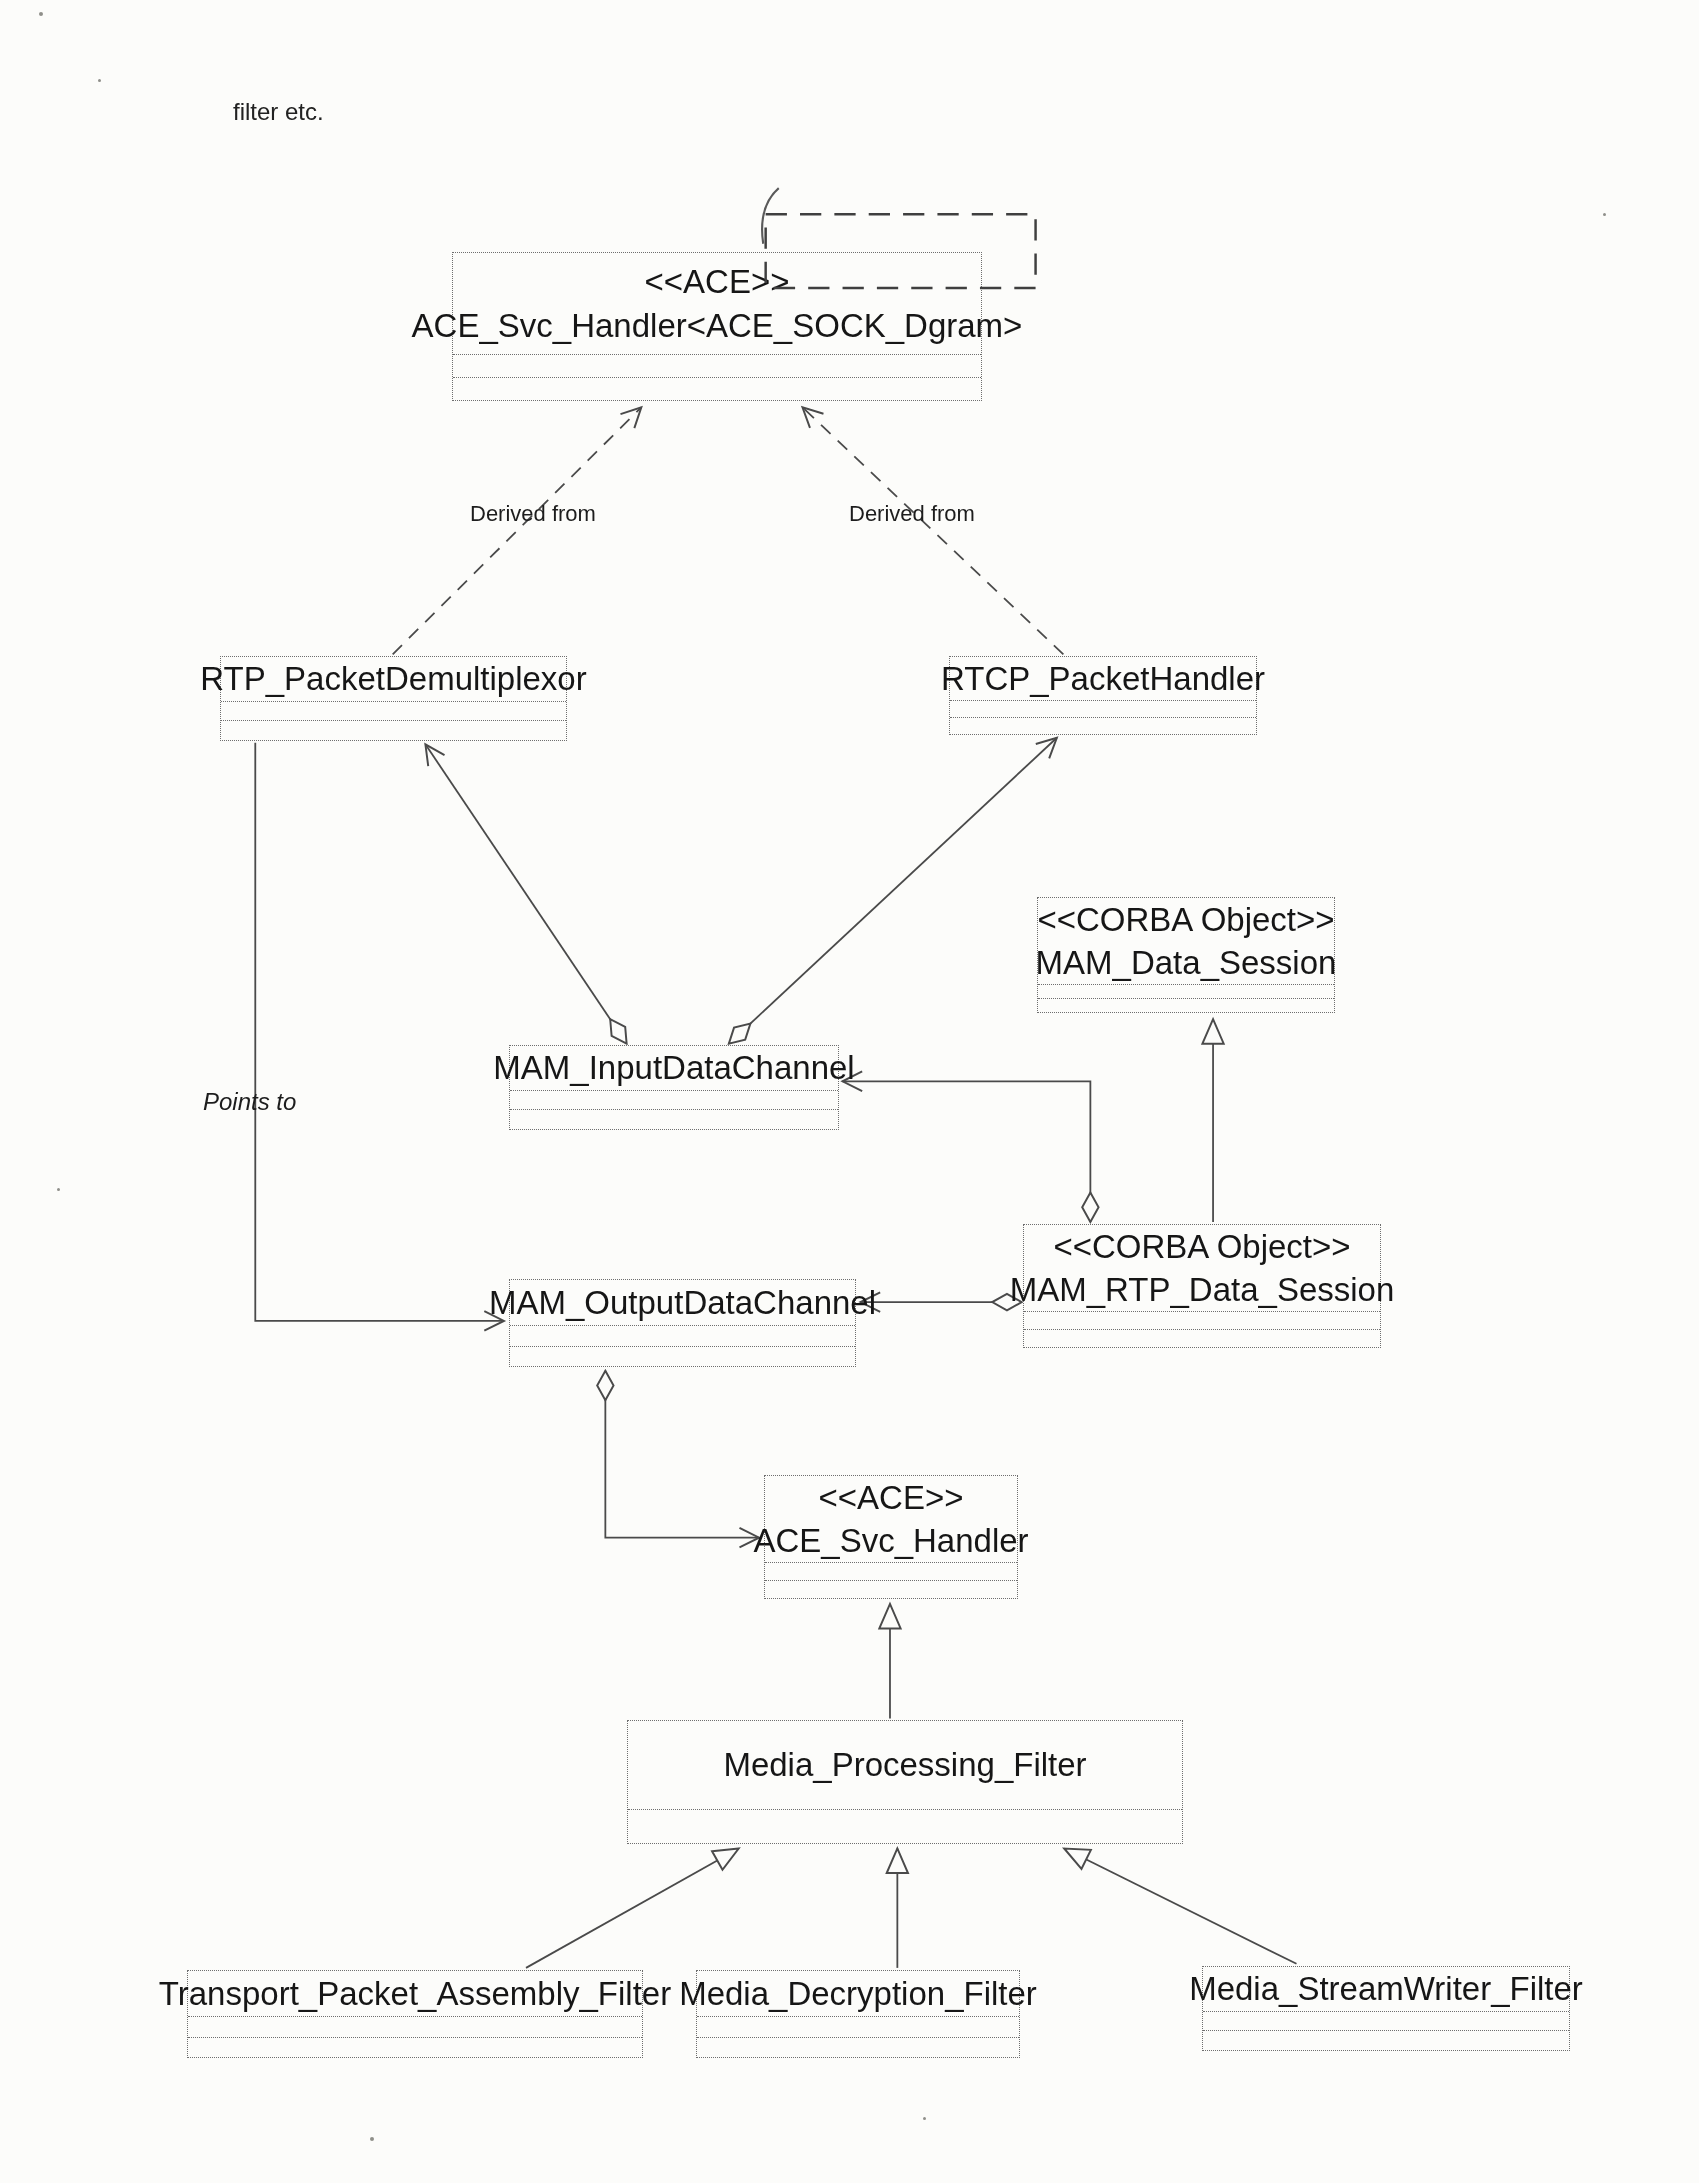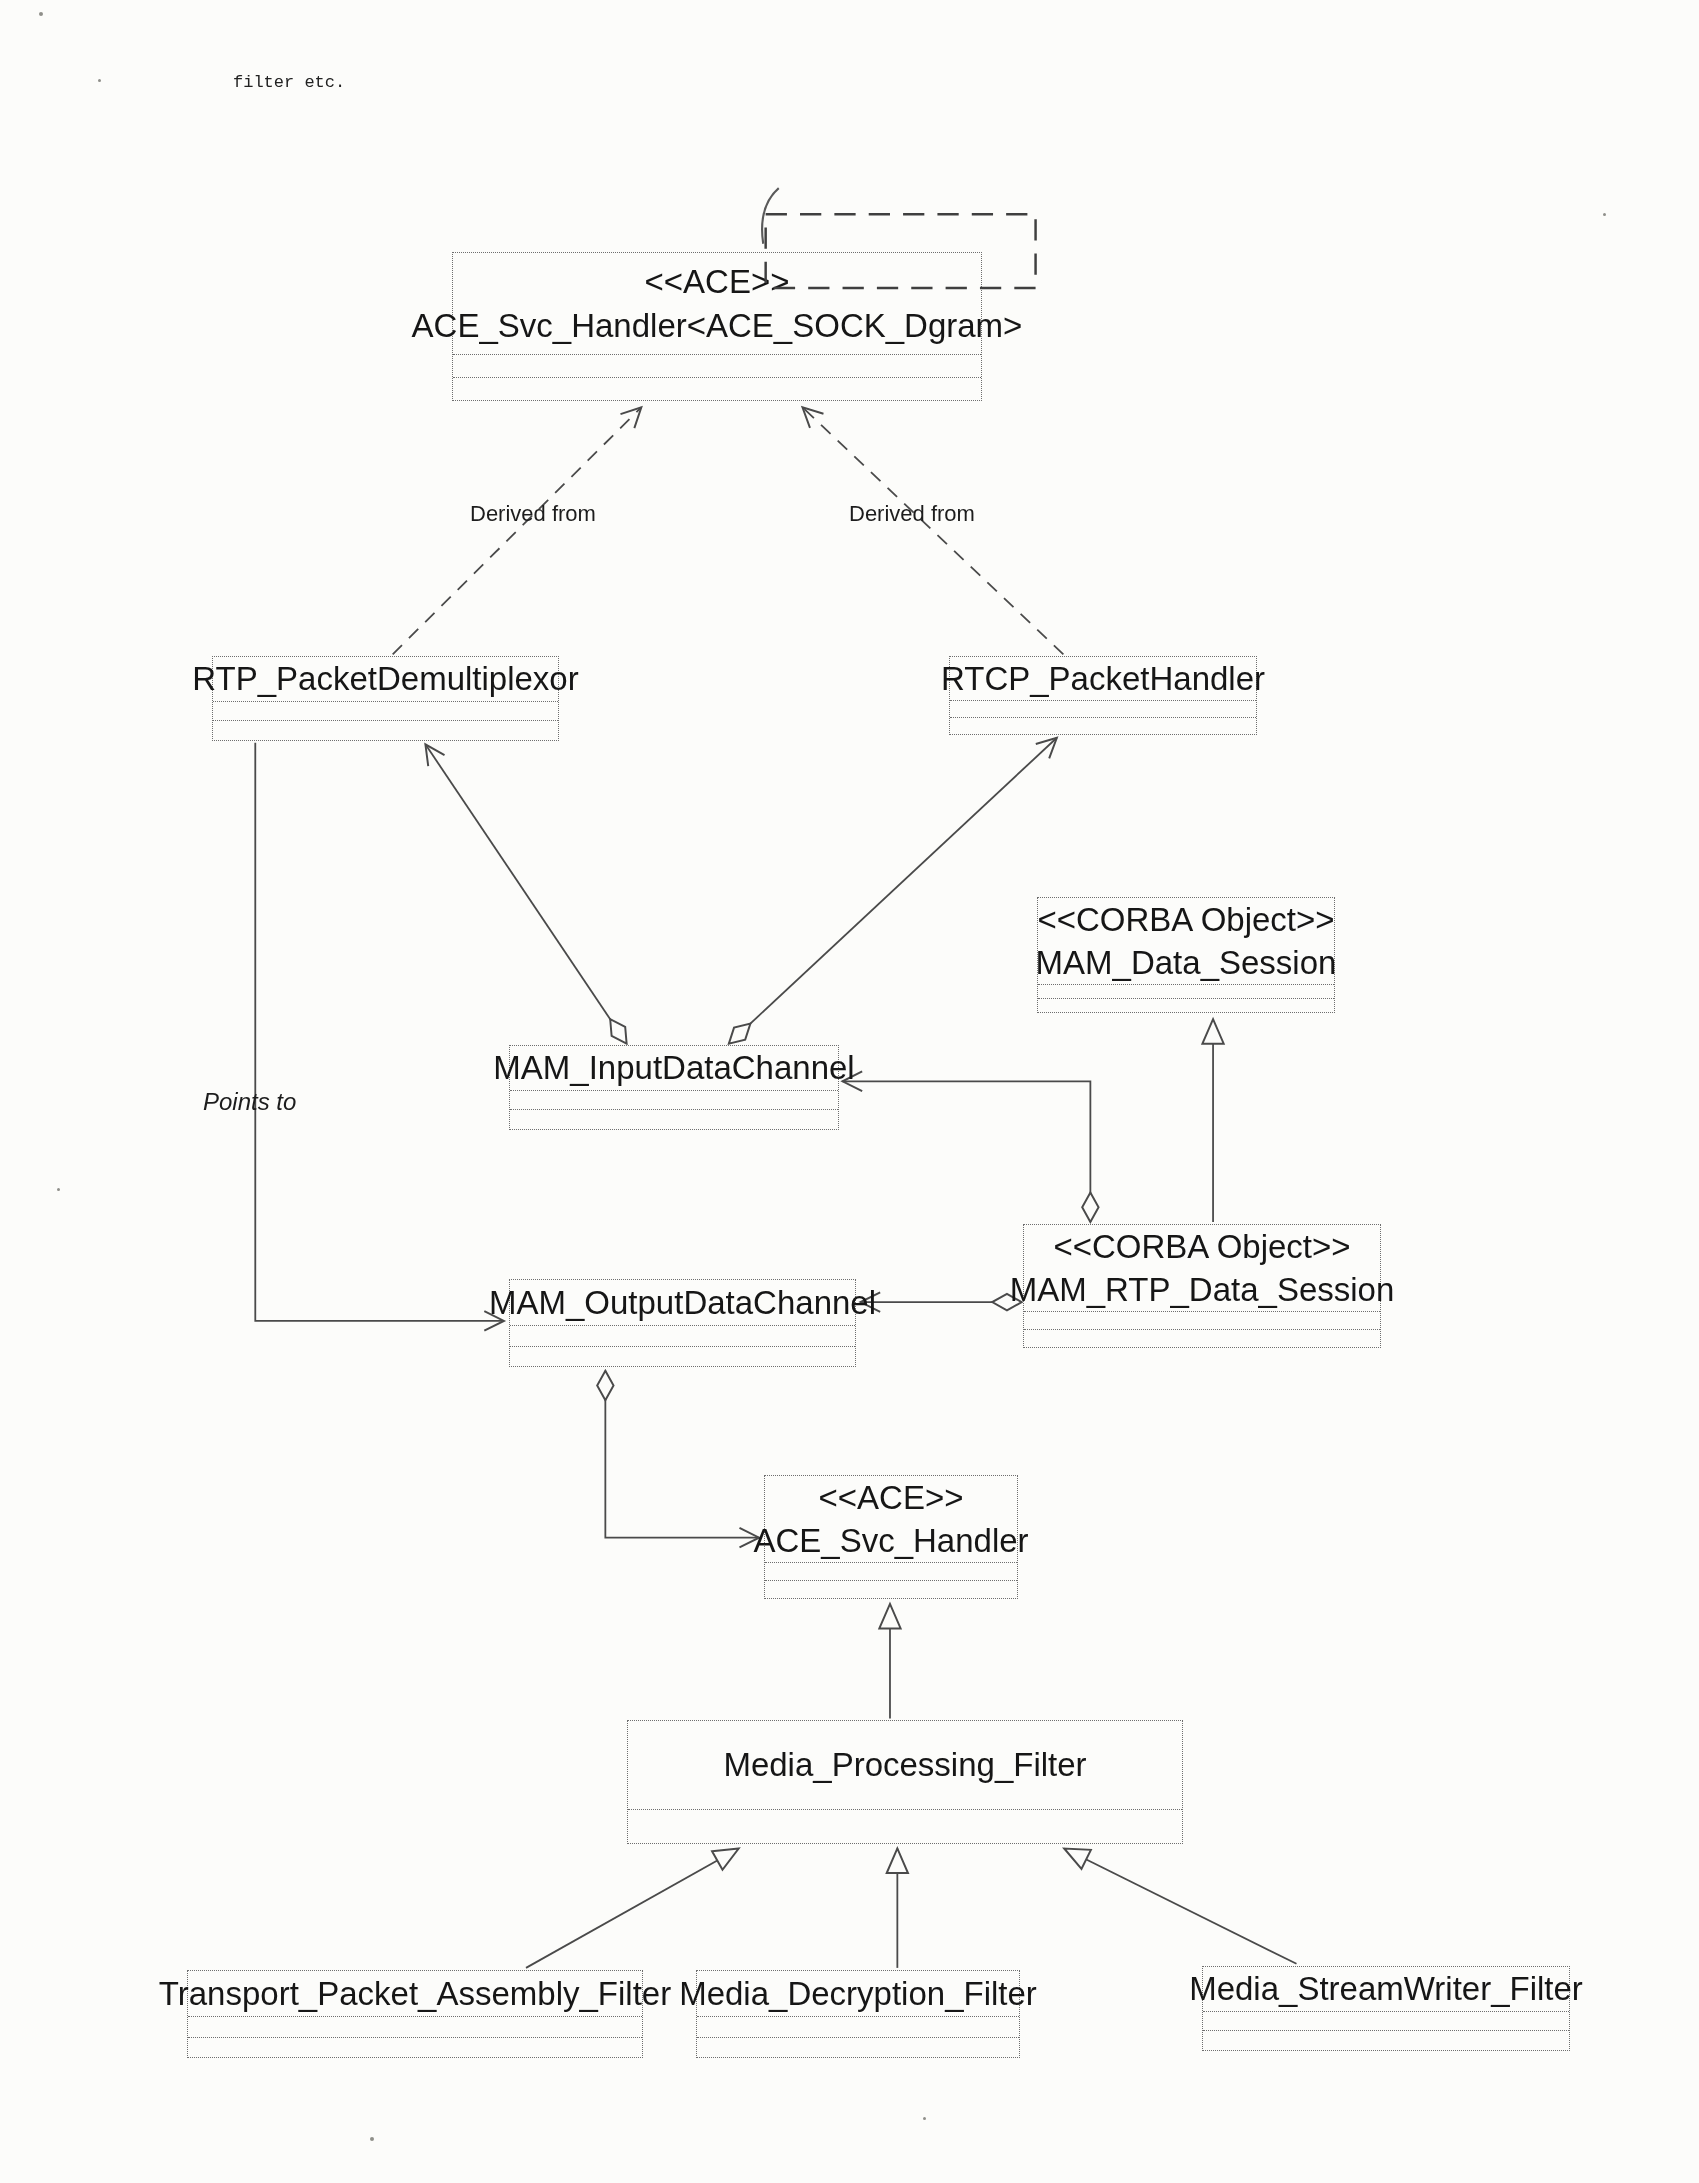--- a/index.html
+++ b/index.html
@@ -8,22 +8,22 @@
   .page {
     position:relative; width:1699px; height:2183px;
     background:#fcfcfa; overflow:hidden;
     font-family:"Liberation Sans", sans-serif; color:#1b1b1b;
   }
   svg.layer { position:absolute; left:0; top:0; pointer-events:none; }
   .z-wires { z-index:1; }
   .z-over  { z-index:4; }
 
   .caption {
-    position:absolute; left:233px; top:73px; z-index:3;
-    font-family:Liberation Mono, monospace; font-size:17px; color:#222;
+    position:absolute; left:233px; top:98px; z-index:3;
+    font-family:Liberation Sans, sans-serif; font-size:24px; color:#222;
   }
 
   .uml-class {
     position:absolute; z-index:2; display:flex; flex-direction:column;
     border:1.6px dotted #6e6e6e; background:#fcfcfa;
   }
   .name-comp {
     flex:1; display:flex; flex-direction:column;
     align-items:center; justify-content:center; gap:4.1px; padding:1.6px 4.9px;
   }
@@ -91,21 +91,21 @@
 
   <div class="uml-class" style="left:452px; top:252px; width:530px; height:149px;">
     <div class="name-comp">
       <div class="cls-stereotype">&lt;&lt;ACE&gt;&gt;</div>
       <div class="cls-name">ACE_Svc_Handler&lt;ACE_SOCK_Dgram&gt;</div>
     </div>
     <div class="comp empty" style="height:23px;"></div>
     <div class="comp empty" style="height:23px;"></div>
   </div>
 
-  <div class="uml-class" style="left:212px; top:656px; width:347px; height:85px;">
+  <div class="uml-class" style="left:220px; top:656px; width:347px; height:85px;">
     <div class="name-comp">
       <div class="cls-name">RTP_PacketDemultiplexor</div>
     </div>
     <div class="comp empty" style="height:19.6px;"></div>
     <div class="comp empty" style="height:19.6px;"></div>
   </div>
 
   <div class="uml-class" style="left:949px; top:656px; width:308px; height:79px;">
     <div class="name-comp">
       <div class="cls-name">RTCP_PacketHandler</div>

